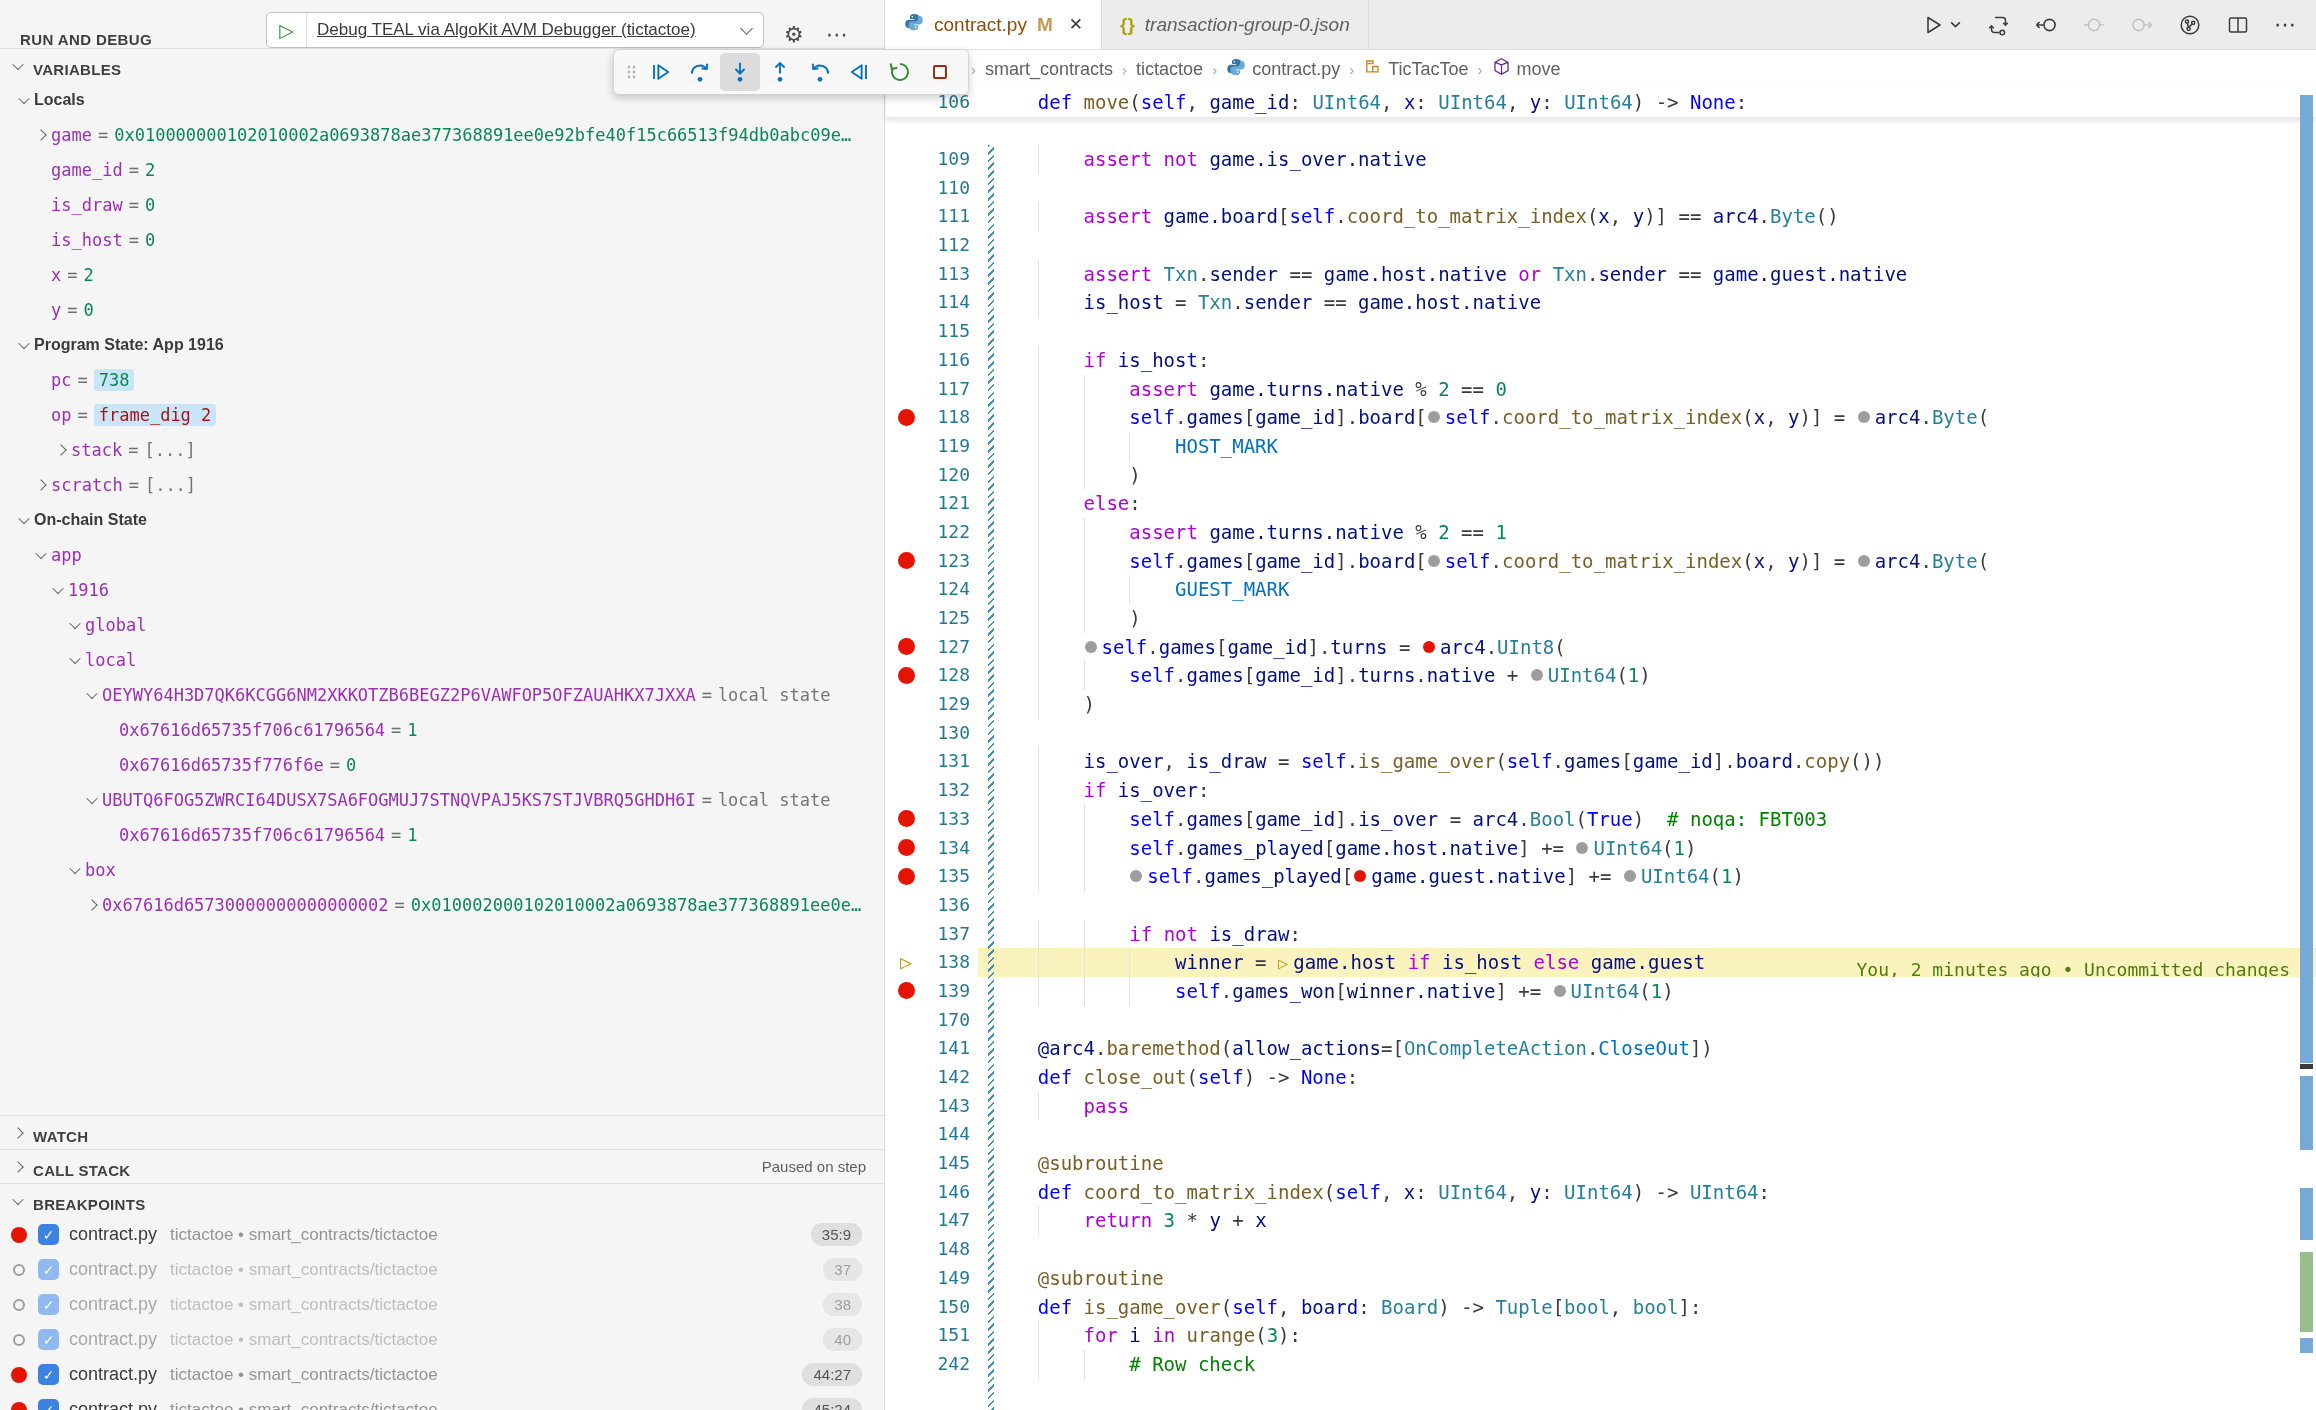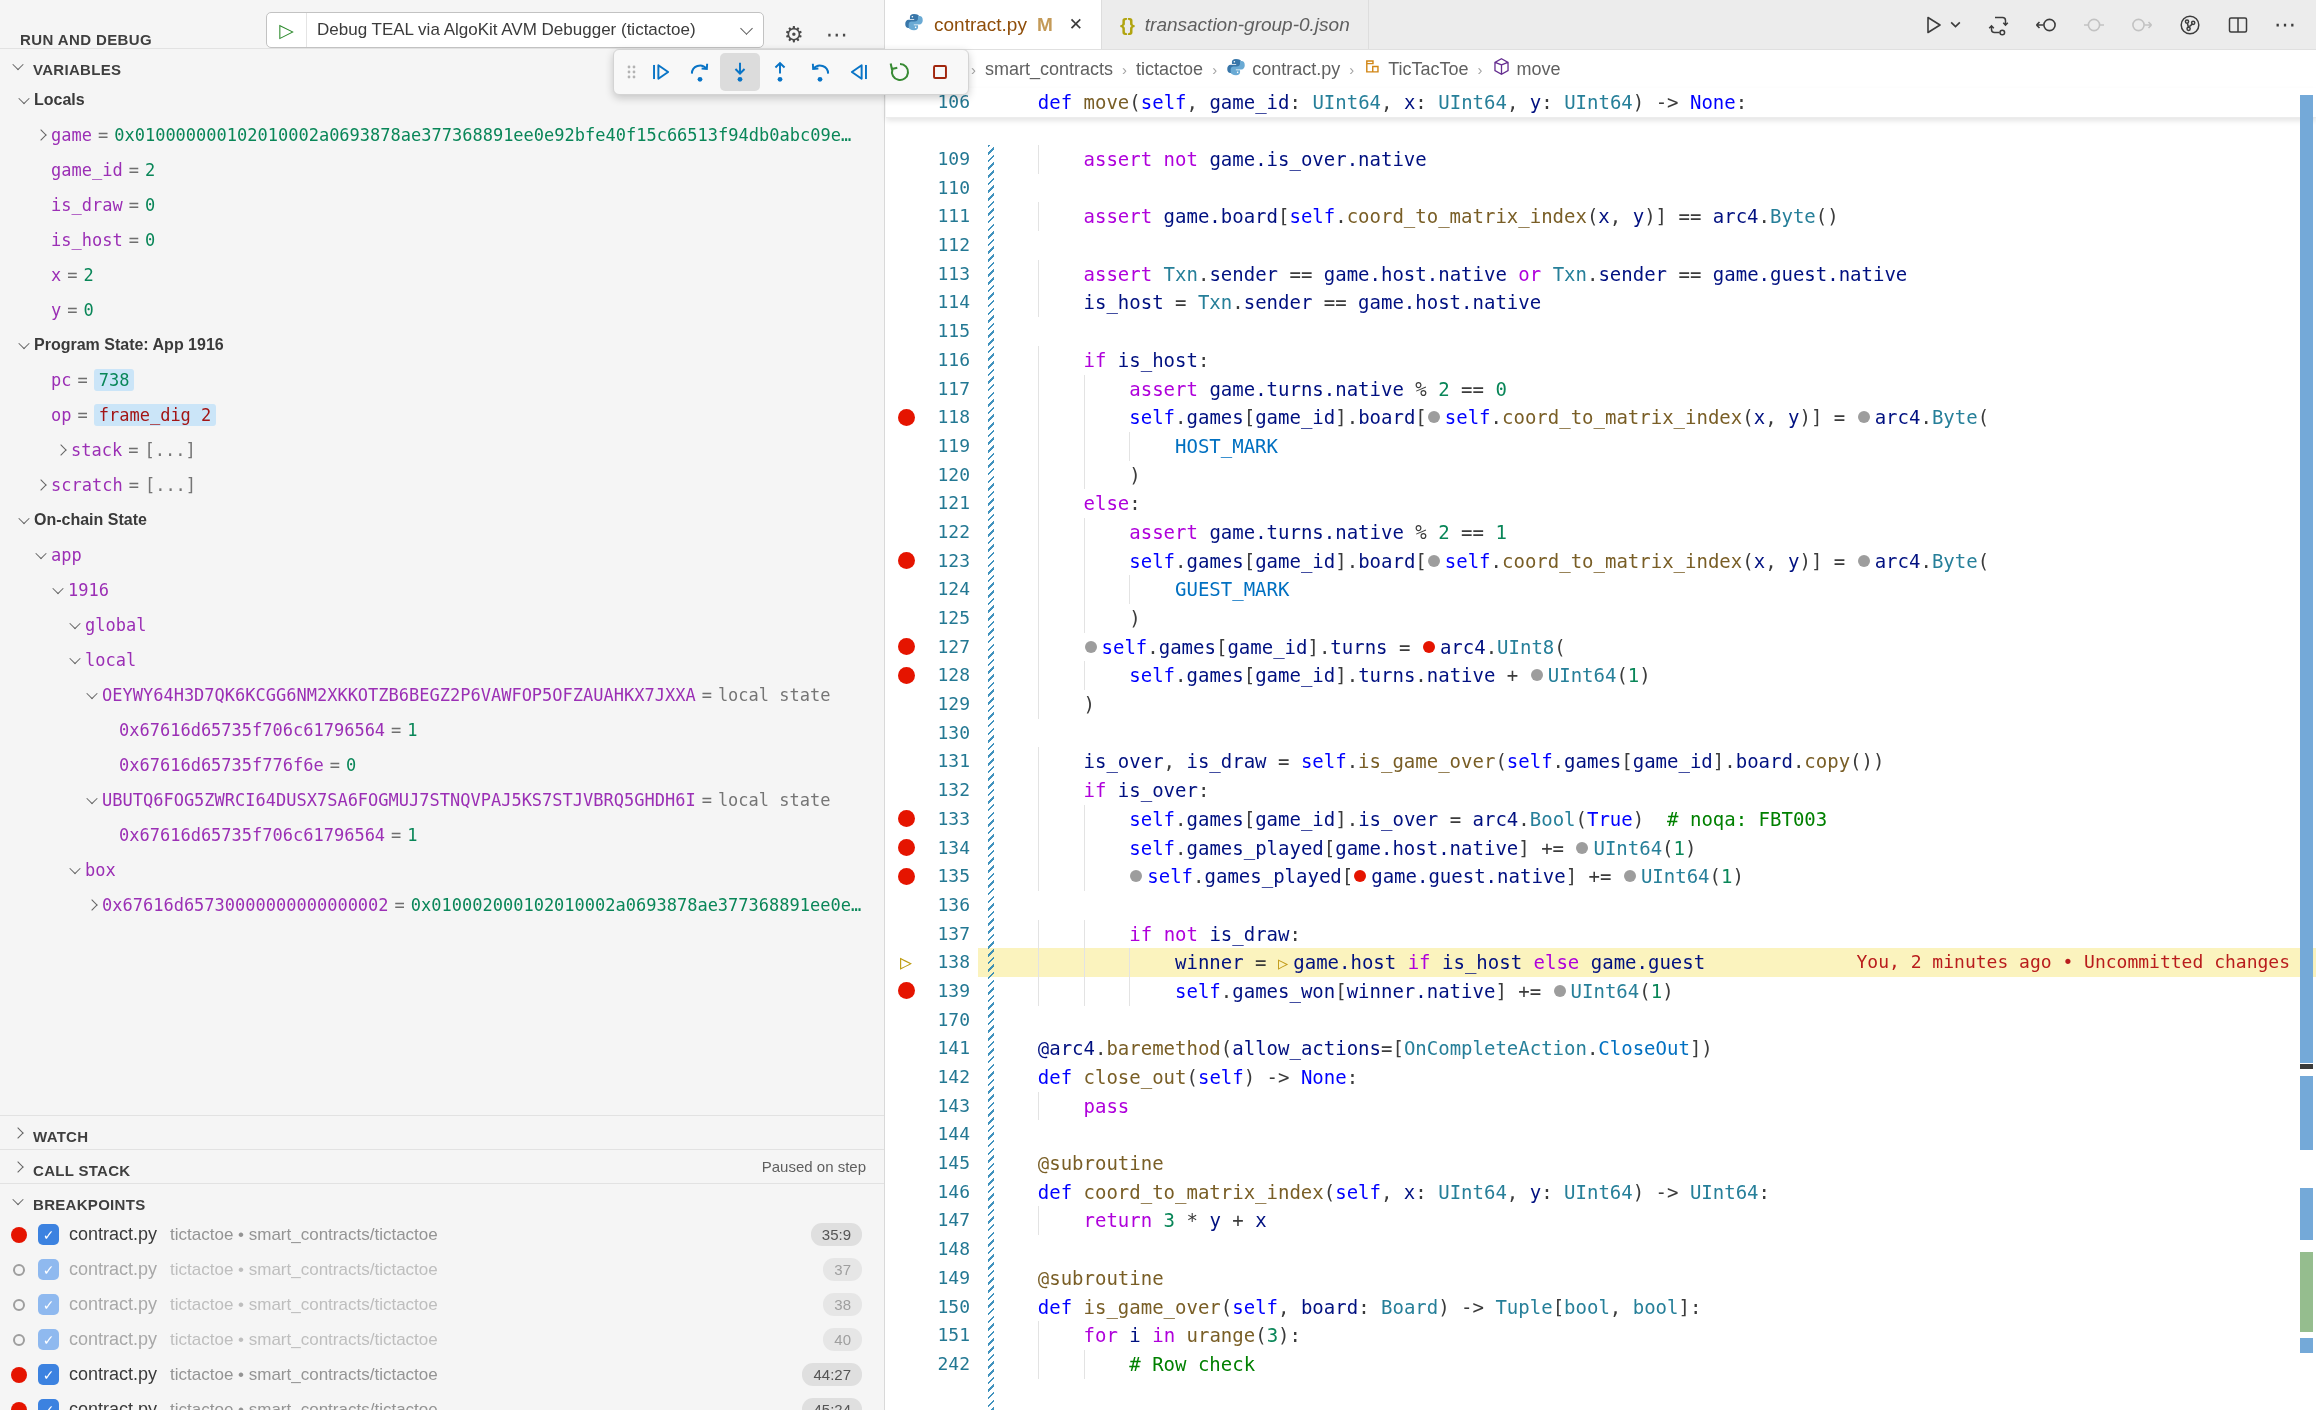--- a/index.html
+++ b/index.html
@@ -9,21 +9,21 @@
 
   
   #sidebar { position:absolute; left:0; top:0; width:885px; height:1410px;
     background:#f5f5f5; border-right:1px solid #d9d9d9; display:flex; flex-direction:column; }
   .side-top { height:48px; flex:none; display:flex; align-items:flex-end; padding:0 14px 0 20px; }
   .side-title { font-size:15px; font-weight:bold; color:#3f3f3f; letter-spacing:.4px; width:246px; flex:none; }
   .cfg-dd { flex:none; width:498px; height:36px; background:#fff; border:1px solid #c2c2c2;
     border-radius:5px; display:flex; align-items:center; padding:0 12px 0 0; overflow:hidden; }
   .cfg-play { width:40px; text-align:center; color:#2e8b2e; font-size:19px; border-right:1px solid #e4e4e4;
     height:100%; display:flex; align-items:center; justify-content:center; flex:none; }
-  .cfg-label { font-size:17px; color:#3b3b3b; padding:0 10px; white-space:nowrap; flex:1; }
+  .cfg-label { font-size:17px; color:#3b3b3b; padding:0 10px; white-space:nowrap; flex:1;text-decoration:underline; }
   .chev-css { width:9px; height:9px; border-right:1.7px solid #5a5a5a; border-bottom:1.7px solid #5a5a5a;
     transform:rotate(45deg); display:inline-block; margin-top:-4px; flex:none; }
   .side-gear { font-size:22px; color:#4a4a4a; margin-left:20px; }
   .side-dots { font-size:22px; color:#4a4a4a; margin-left:22px; }
 
   .sect-h { height:34px; flex:none; display:flex; align-items:center; gap:9px; padding-left:12px;
     border-top:1px solid #e2e2e2; }
   .sect-h .lbl { font-size:15px; font-weight:bold; color:#3f3f3f; letter-spacing:.3px;margin-top:8px; }
   .sect-h .status { margin-left:auto; margin-right:18px; font-size:15px; font-weight:normal; color:#5f5f5f; }
   .tw { width:12px; height:12px; display:inline-flex; align-items:center; justify-content:center; flex:none; }
@@ -88,21 +88,21 @@
   .ctext { flex:1; position:relative; padding-left:14px; overflow:hidden; }
   .crow.cur .ctext { background:#fbf3be; }
   .gutdot { display:inline-block; width:17px; height:17px; border-radius:50%; background:#e51400;
     vertical-align:middle; margin-top:-3px; }
   .curarr { color:#bd9b0d; font-weight:bold; font-size:20px; }
   .idot { display:inline-block; width:12px; height:12px; border-radius:50%; background:#9d9d9d;
     margin:0 5px 3px 1px; vertical-align:middle; }
   .idot.r { background:#e51400; }
   .iarr { color:#c29b1a; font-weight:bold; font-size:17px; padding-right:5px; }
   .guide { position:absolute; top:0; bottom:0; width:1px; background:#e3e3e3; }
-  .blame { position:absolute; right:26px; top:0; color:#b91c1c; font-size:18px; }
+  .blame { position:absolute; right:26px; top:8px; color:#4d7c0f; font-size:18px; }
 
   .tk-k{color:#af00db} .tk-d{color:#0000ff} .tk-t{color:#267f99} .tk-f{color:#795e26}
   .tk-v{color:#001080} .tk-n{color:#098658} .tk-c{color:#008000} .tk-K{color:#0070c1} .tk-o{color:#3b3b3b}
 
   #ruler { position:absolute; right:2px; top:0; width:14px; height:1410px; z-index:6; pointer-events:none; }
   .rmark { position:absolute; left:0; width:13px; }
 
   
   #debug-toolbar { position:absolute; left:613px; top:49px; height:46px; z-index:20;
     background:#f8f8f8; border:1px solid #d4d4d4; border-radius:6px; box-shadow:0 3px 8px rgba(0,0,0,.20);

